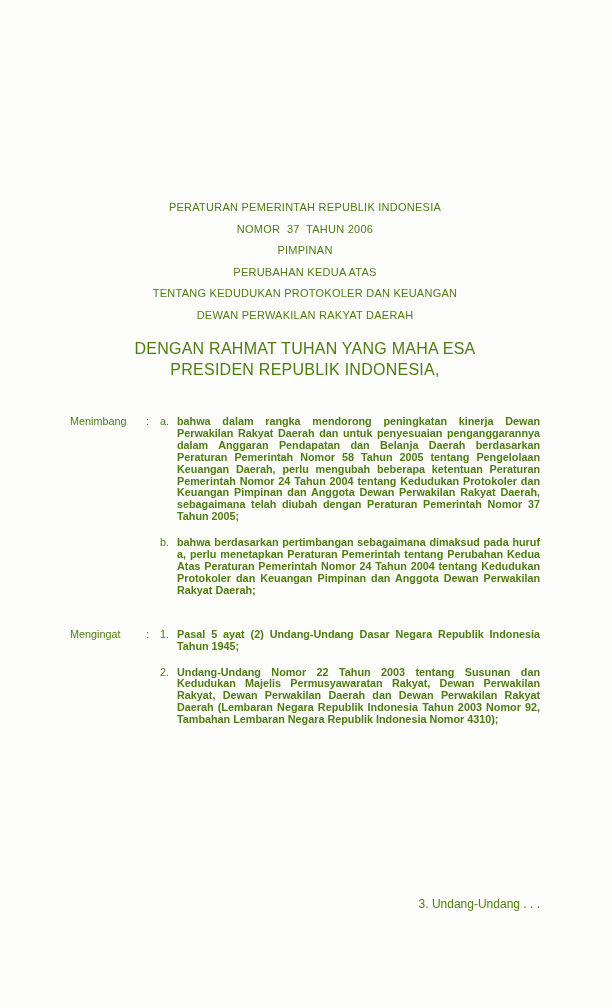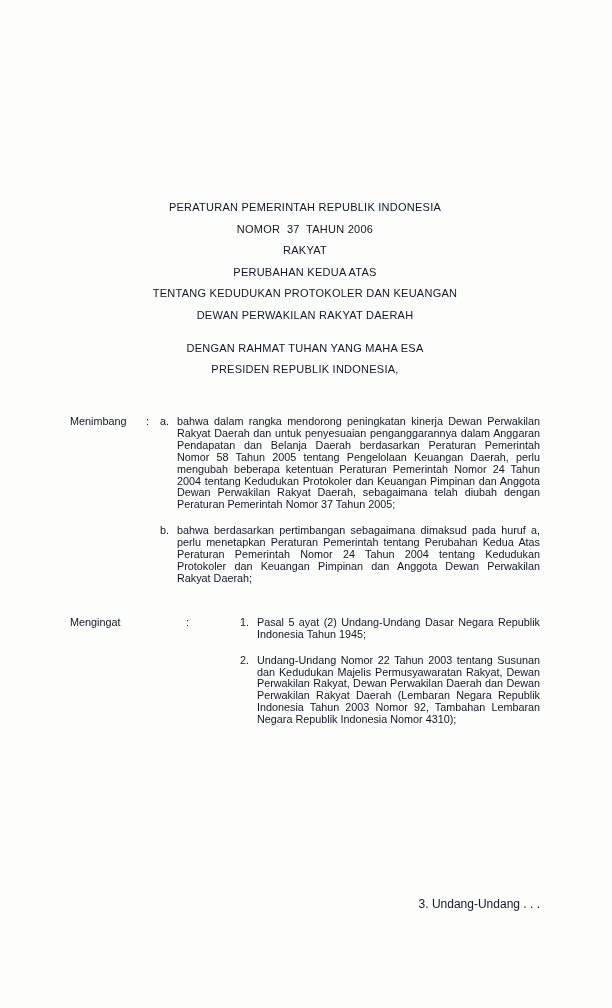--- a/index.html
+++ b/index.html
@@ -2,48 +2,48 @@
 <html><head>
 <meta charset="utf-8">
 <style>
   * { box-sizing: border-box; }
   html, body { margin: 0; padding: 0; background: #ffffff; }
   .doc-page {
     width: 612px;
     height: 1008px;
     background: #fdfdfc;
     font-family: "Liberation Sans", sans-serif;
-    color: #0f172a;
+    color: #4d7c0f;
     position: relative;
     padding: 197px 72px 0 70px;
     overflow: hidden;
   }
   .title-block { }
   .title-line {
     text-align: center;
     font-size: 11px;
     line-height: 21.5px;
     letter-spacing: 0.25px;
     white-space: pre-wrap;
   }
   .preamble { margin-top: 12px; }
   .preamble-line {
     text-align: center;
-    font-size: 11px;
+    font-size: 16px;
     line-height: 21px;
     letter-spacing: 0.25px;
   }
   .preamble-line.p2 { }
   .section {
     display: flex;
     align-items: flex-start;
     font-size: 10.8px;
   }
   .sec-menimbang { margin-top: 36px; }
-  .sec-mengingat { margin-top: 32px; gap: 40px; }
+  .sec-mengingat { margin-top: 32px; }
   .sec-label {
     width: 76px;
     flex-shrink: 0;
     line-height: 11.9px;
   }
   .sec-colon {
     width: 14px;
     flex-shrink: 0;
     line-height: 11.9px;
   }
@@ -52,38 +52,39 @@
   .item + .item { margin-top: 14px; }
   .marker {
     width: 17px;
     flex-shrink: 0;
     line-height: 11.9px;
   }
   .item-text {
     flex: 1;
     text-align: justify;
     line-height: 11.9px;
+    font-weight: bold;
   }
   .catchword {
     position: absolute;
     top: 898px;
     right: 72px;
     font-size: 12px;
     line-height: 12px;
   }
 </style>
 </head>
 <body>
 
 <div class="doc-page">
 
   <div class="title-block">
     <div class="title-line">PERATURAN PEMERINTAH REPUBLIK INDONESIA</div>
     <div class="title-line">NOMOR  37  TAHUN 2006</div>
-    <div class="title-line">RAKYAT</div>
+    <div class="title-line">PIMPINAN</div>
     <div class="title-line">PERUBAHAN KEDUA ATAS</div>
     <div class="title-line">TENTANG KEDUDUKAN PROTOKOLER DAN KEUANGAN</div>
     <div class="title-line">DEWAN PERWAKILAN RAKYAT DAERAH</div>
   </div>
 
   <div class="preamble">
     <div class="preamble-line p1">DENGAN RAHMAT TUHAN YANG MAHA ESA</div>
     <div class="preamble-line p2">PRESIDEN REPUBLIK INDONESIA,</div>
   </div>
 

